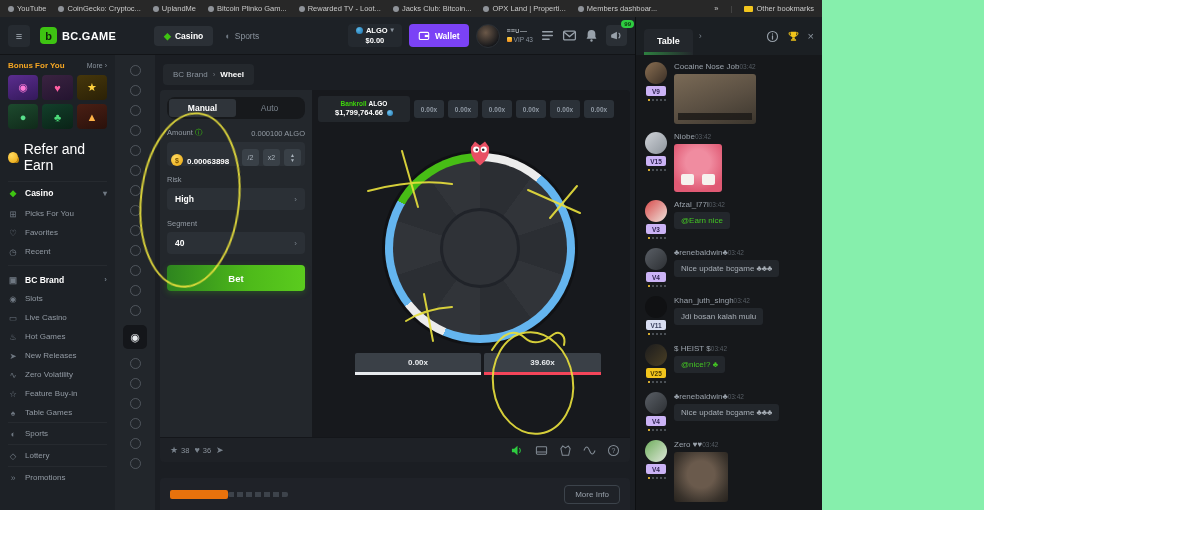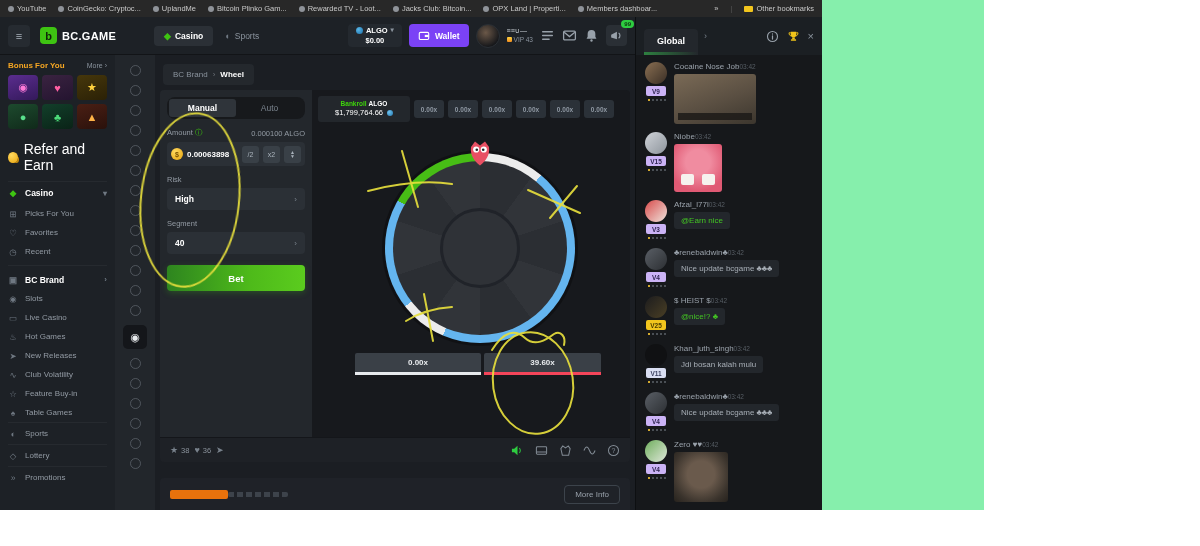--- a/index.html
+++ b/index.html
@@ -82,35 +82,35 @@
 .betcol{position:absolute;left:0;top:0;width:152px;height:347px;background:#23272c;padding:7px;border-radius:4px 0 0 0}
 .warea{position:absolute;left:152px;top:0;width:318px;height:347px;background:#17191d;border-radius:0 4px 0 0}
 .pfoot{position:absolute;left:0;top:347px;width:470px;height:25px;background:#1e2126;border-top:1px solid #14161a;display:flex;align-items:center;padding:0 10px;gap:5px;color:#78818b;border-radius:0 0 4px 4px}
 .sub{position:absolute;left:5px;top:423px;width:470px;height:32px;background:#1f2228;border-radius:4px 4px 0 0;display:flex;align-items:center;padding:0 10px;}
 
 .btabs{height:22px;background:#17191c;border-radius:8px;display:flex;padding:2px}
 .btab{flex:1;display:flex;align-items:center;justify-content:center;font-size:8.5px;color:#79828c}
 .btab.on{background:#2f343a;border-radius:3px;color:#fff;font-weight:bold}
 .lblrow{display:flex;justify-content:space-between;align-items:center;margin-top:9px;font-size:7.5px;color:#939ba4}
 .gi{color:#3fd20c;font-style:normal}
-.amt{margin-top:4px;height:24px;background:#2b3036;border-radius:4px;display:flex;align-items:center;padding:0 4px;gap:4px}
+.amt{margin-top:4px;height:24px;background:#2b3036;border-radius:4px;display:flex;align-items:flex-end;padding:0 4px;gap:4px}
 .coin{width:12px;height:12px;border-radius:50%;background:radial-gradient(circle at 35% 30%,#ffd95e,#e8a50e);color:#7a5200;font-size:7px;font-weight:bold;display:flex;align-items:center;justify-content:center;flex-shrink:0}
 .amtv{font-size:8px;font-weight:bold;color:#fff;flex:1;white-space:nowrap;overflow:hidden}
 .chip{background:#394047;border-radius:3px;height:17px;min-width:17px;display:flex;align-items:center;justify-content:center;font-size:7px;color:#aab3bc;padding:0 2px;flex-shrink:0}
 .stp{flex-direction:column;line-height:.9;font-size:5px;gap:0}
 .flbl{margin-top:9px;font-size:7.5px;color:#939ba4}
 .sel{margin-top:4px;height:22px;background:#2b3036;border-radius:4px;display:flex;align-items:center;justify-content:space-between;padding:0 8px;font-size:8.5px;font-weight:bold;color:#fff}
 .sel .chev{font-weight:normal;font-size:8px;color:#79828c}
 .betbtn{margin-top:11px;height:26px;border-radius:4px;background:linear-gradient(90deg,#2e851f,#4eba1a 60%,#5bcc1e);display:flex;align-items:center;justify-content:center;font-size:9.5px;font-weight:bold;color:#fff;box-shadow:0 2px 6px rgba(60,190,25,.25)}
 
 .trow{position:absolute;left:6px;top:6px;display:flex;gap:4px}
 .bank{width:92px;height:26px;background:#23272c;border-radius:3px;display:flex;flex-direction:column;align-items:center;justify-content:center;line-height:1.3}
 .bk1{font-size:6.5px;font-weight:bold}
 .bk1 .g{color:#3fd20c}.bk1 .w{color:#fff;margin-left:2px}
-.bk2{font-size:7.5px;font-weight:normal;color:#fff;display:flex;align-items:center;gap:4px}
+.bk2{font-size:7.5px;font-weight:bold;color:#fff;display:flex;align-items:center;gap:4px}
 .wcoin{width:6px;height:6px;border-radius:50%;background:radial-gradient(circle at 35% 35%,#6fc3f0,#2276ad);display:inline-block}
 .hch{width:30px;height:18px;background:#2b3138;border-radius:3px;display:flex;align-items:center;justify-content:center;font-size:6.5px;font-weight:bold;color:#8f98a3;align-self:center}
 
 .wheel{position:absolute;left:73px;top:63px;width:190px;height:190px;border-radius:50%;background:conic-gradient(#ececec 0 40deg,#64b5ef 40deg 203deg,#ececec 203deg 232deg,#64b5ef 232deg 300deg,#47bd15 300deg 360deg);box-shadow:0 0 0 3px rgba(0,0,0,.3)}
 .win{position:absolute;inset:8px;border-radius:50%;background:conic-gradient(#2b2e33 0 36deg,#313439 36deg 72deg,#2b2e33 72deg 108deg,#313439 108deg 144deg,#2b2e33 144deg 180deg,#313439 180deg 216deg,#2b2e33 216deg 252deg,#313439 252deg 288deg,#2b2e33 288deg 324deg,#313439 324deg 360deg)}
 .hub{position:absolute;inset:55px;border-radius:50%;border:3px solid #202329;background:#2f3237}
 .owl{position:absolute;left:156px;top:50px;width:24px;height:28px;z-index:3}
 .res{position:absolute;top:263px;height:22px;background:#3a4047;display:flex;align-items:center;justify-content:center;font-size:8px;font-weight:bold;color:#e8ebee;border-radius:2px 2px 0 0}
 .res1{left:43px;width:126px;border-bottom:3px solid #e8ebee}
 .res2{left:172px;width:117px;border-bottom:3px solid #f4455a}
@@ -332,21 +332,21 @@
     <div class="navrow">
         <i class="ni">♨</i>
         <span class="lab">Hot Games</span>
       </div>
     <div class="navrow">
         <i class="ni">➤</i>
         <span class="lab">New Releases</span>
       </div>
     <div class="navrow">
         <i class="ni">∿</i>
-        <span class="lab">Club Volatility</span>
+        <span class="lab">Zero Volatility</span>
       </div>
     <div class="navrow">
         <i class="ni">☆</i>
         <span class="lab">Feature Buy-in</span>
       </div>
     <div class="navrow">
         <i class="ni">♠</i>
         <span class="lab">Table Games</span>
       </div>
     <div class="navrow bitem">
@@ -507,21 +507,21 @@
 
     <div class="sub">
       <span class="obar"></span>
       <span class="subtxt"></span>
       <span class="minfo">More Info</span>
     </div>
   </div>
 
   <div class="chat">
     <div class="chead">
-      <div class="ctab">Global</div>
+      <div class="ctab">Table</div>
       <span class="cchev">›</span>
       <span class="chr">
         <span class="hic">
             <svg viewBox="0 0 14 14">
               <circle cx="7" cy="7" r="5.4" fill="none" stroke="currentColor" stroke-width="1.2"></circle>
               <path d="M7 4.2v.2M7 6.4v3.4" stroke="currentColor" stroke-width="1.3" stroke-linecap="round"></path>
             </svg>
           </span>
         <span class="hic">
             <svg viewBox="0 0 14 14">
@@ -587,42 +587,42 @@
           </div>
         <div class="mbody"><div class="mhead">
               <span class="mname">♣renebaldwin♣</span>
               <span class="mtime">03:42</span>
             </div>
         <div class="mtext">Nice update bcgame ♣♣♣</div></div>
       </div>
 
       <div class="msg">
         <div class="mcol">
+            <div class="avt av6"></div>
+            <div class="vip l">V11</div>
+            <div class="pdots"></div>
+          </div>
+        <div class="mbody"><div class="mhead">
+              <span class="mname">Khan_juth_singh</span>
+              <span class="mtime">03:42</span>
+            </div>
+        <div class="mtext">Jdi bosan kalah mulu</div></div>
+      </div>
+
+      <div class="msg">
+        <div class="mcol">
             <div class="avt av5"></div>
             <div class="vip y">V25</div>
             <div class="pdots"></div>
           </div>
         <div class="mbody"><div class="mhead">
               <span class="mname">$ HEIST $</span>
               <span class="mtime">03:42</span>
             </div>
         <div class="mtext green">@nice!? ♣</div></div>
-      </div>
-
-      <div class="msg">
-        <div class="mcol">
-            <div class="avt av6"></div>
-            <div class="vip l">V11</div>
-            <div class="pdots"></div>
-          </div>
-        <div class="mbody"><div class="mhead">
-              <span class="mname">Khan_juth_singh</span>
-              <span class="mtime">03:42</span>
-            </div>
-        <div class="mtext">Jdi bosan kalah mulu</div></div>
       </div>
 
       <div class="msg">
         <div class="mcol">
             <div class="avt av4"></div>
             <div class="vip">V4</div>
             <div class="pdots"></div>
           </div>
         <div class="mbody"><div class="mhead">
               <span class="mname">♣renebaldwin♣</span>

